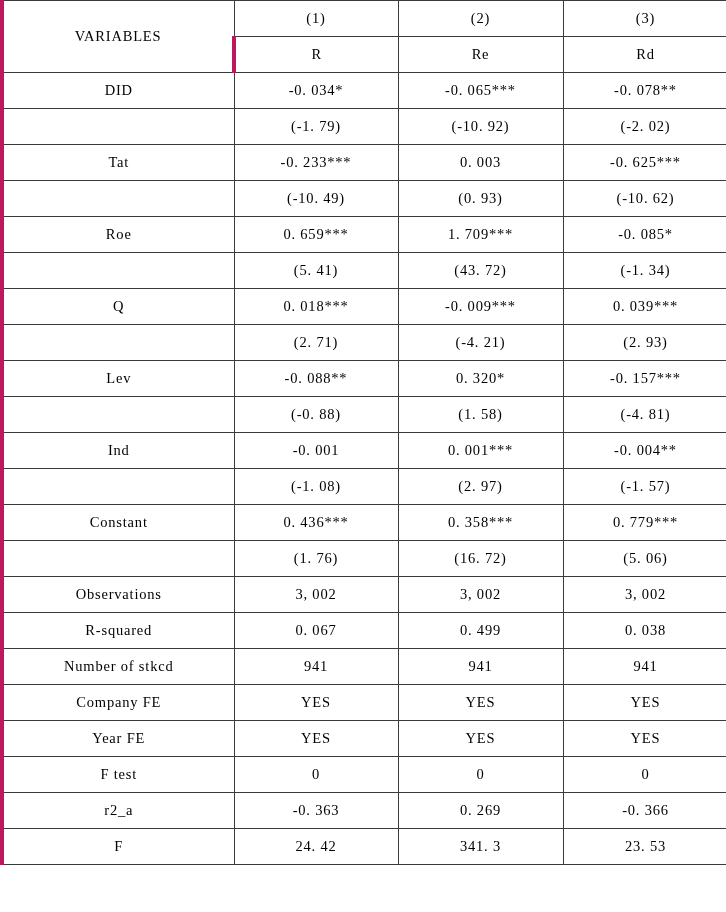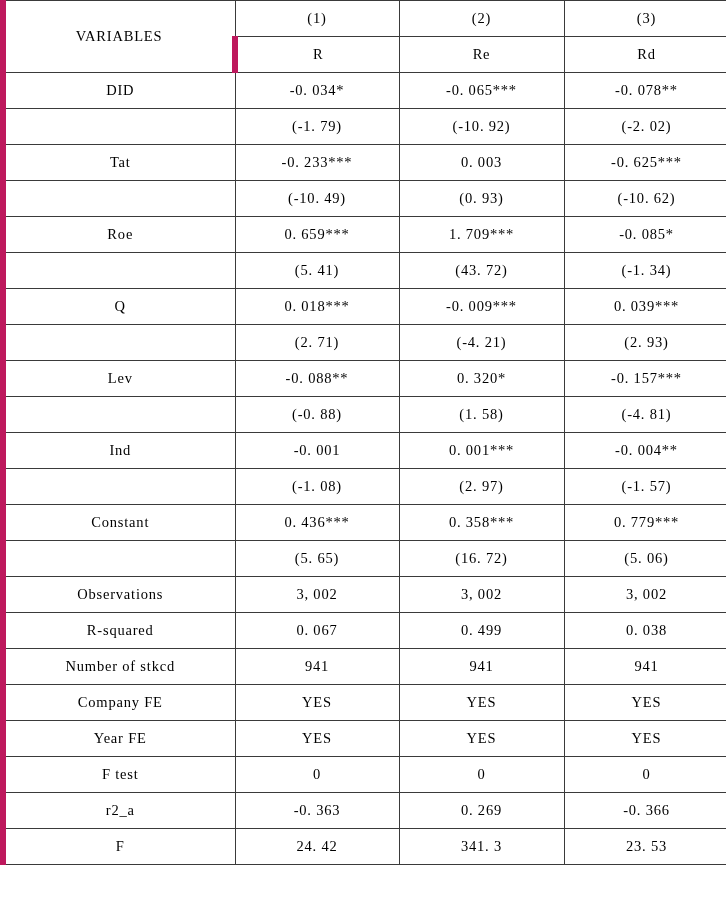--- a/index.html
+++ b/index.html
@@ -30,21 +30,21 @@
     white-space: nowrap;
     overflow: hidden;
   }
   
   col.c0 { width: 232px; }
   col.c1 { width: 164px; }
   col.c2 { width: 165px; }
   col.c3 { width: 165px; }
 
   
-  #regression-table tr td:first-child { border-left: 6px solid #be185d; }
+  #regression-table tr td:first-child { border-left: 4px solid #be185d; }
   #regression-table tr td:last-child { border-right: 1px solid #3a3a3a; }
 
   .label-cell {
     font-size: 15px;
   }
   .hdr-num, .hdr-name {
     font-size: 15px;
   }
   .variables-cell {
     font-size: 15px;
@@ -158,21 +158,21 @@
     </tr>
 
     <tr>
       <td class="label-cell">Constant</td>
       <td>0. 436***</td>
       <td>0. 358***</td>
       <td>0. 779***</td>
     </tr>
     <tr class="se-row">
       <td class="blank"></td>
-      <td>(5. 65)</td>
+      <td>(1. 76)</td>
       <td>(16. 72)</td>
       <td>(5. 06)</td>
     </tr>
 
     <tr>
       <td class="label-cell">Observations</td>
       <td>3, 002</td>
       <td>3, 002</td>
       <td>3, 002</td>
     </tr>

